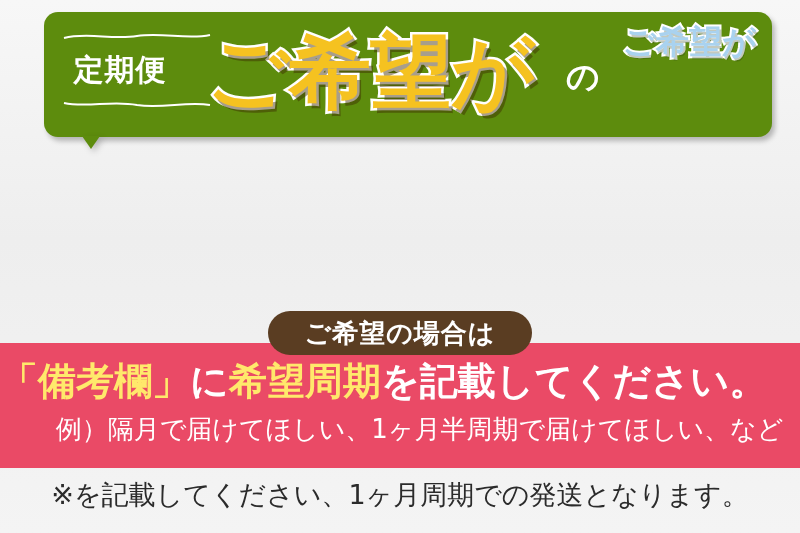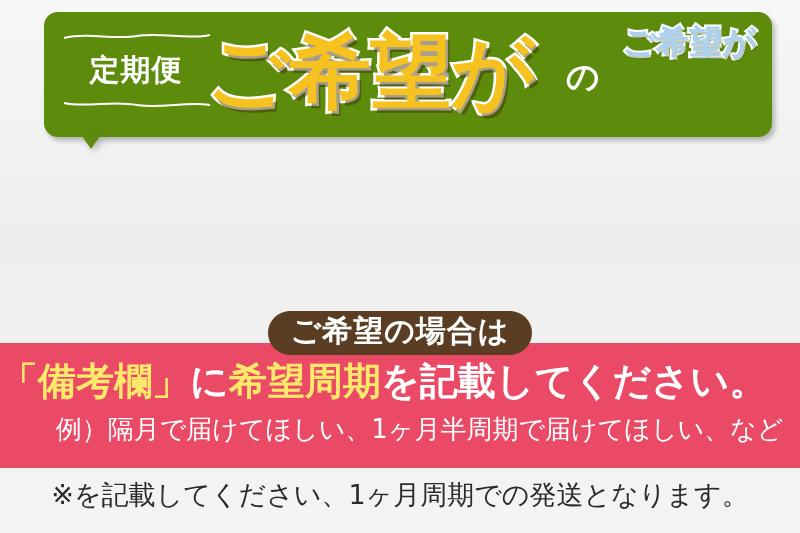--- a/index.html
+++ b/index.html
@@ -25,21 +25,21 @@
   .hdr-tail{
     position:absolute;left:82px;top:136px;width:0;height:0;
     border-left:9px solid transparent;
     border-right:9px solid transparent;
     border-top:13px solid #5d8c0d;
     filter:drop-shadow(3px 3px 3px rgba(0,0,0,.22));
   }
 
   
   .teiki{
-    position:absolute;left:66px;top:34px;width:140px;height:72px;
+    position:absolute;left:50px;top:34px;width:140px;height:72px;
     display:flex;align-items:center;justify-content:center;
   }
   .teiki .txt{
     color:#ffffff;font-size:30px;font-weight:700;letter-spacing:1px;
     line-height:1;white-space:nowrap;
   }
   .wave{position:absolute;left:62px;width:150px;height:8px;overflow:hidden;}
   .wave svg{display:block;}
   .wave-top{top:32px;}
   .wave-bot{top:100px;}
@@ -89,21 +89,21 @@
   }
 
   
   .pill{
     position:absolute;left:268px;top:311px;width:264px;height:44px;
     background:#5a3d22;border-radius:22px;
     display:flex;align-items:center;justify-content:center;
     z-index:5;
   }
   .pill span{
-    color:#ffffff;font-size:30px;font-weight:700;letter-spacing:1px;line-height:1;font-family:Liberation Mono, monospace;
+    color:#ffffff;font-size:26px;font-weight:700;letter-spacing:1px;line-height:1;
   }
 
   
   .pink-band{
     position:absolute;left:0;top:343px;width:800px;height:125px;
     background:#ea4a66;
   }
   .band-main{
     position:absolute;left:0;top:18px;width:740px;text-align:center;
     font-size:38px;font-weight:700;color:#ffffff;line-height:1.1;

